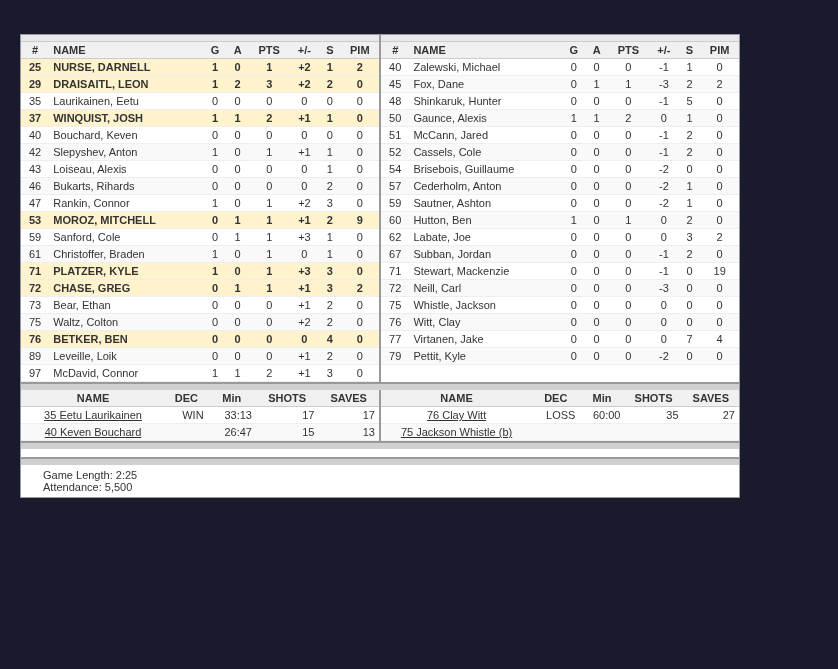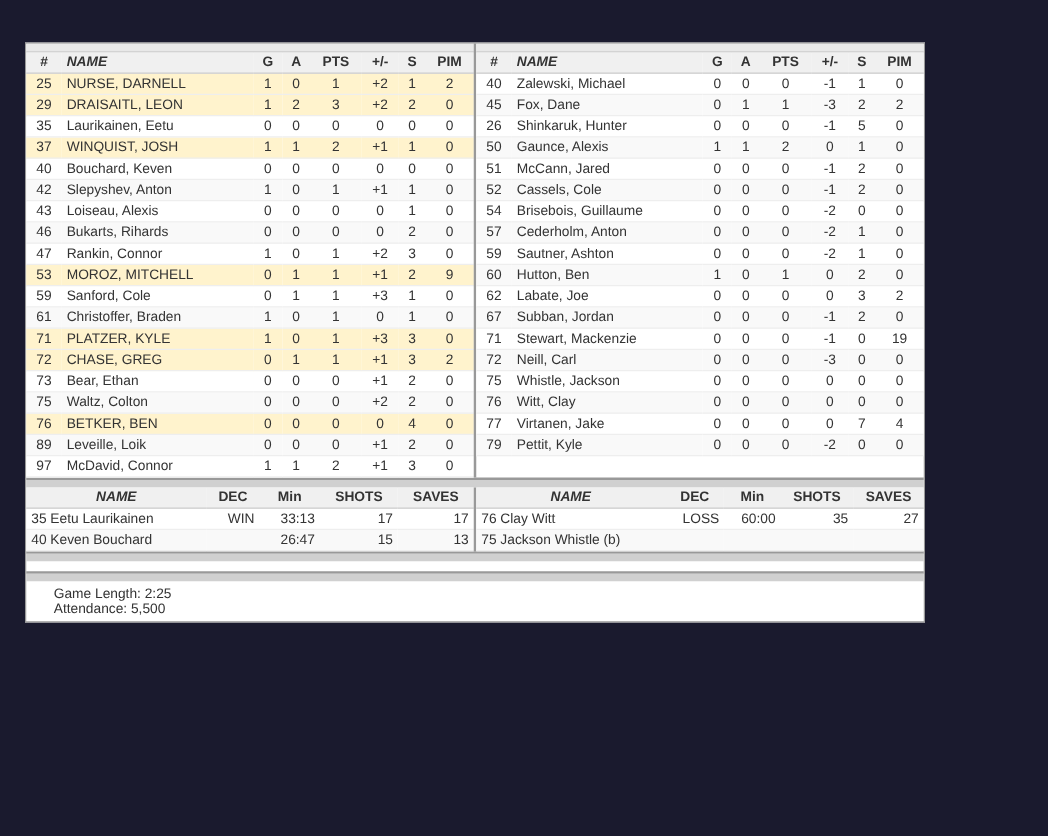--- a/index.html
+++ b/index.html
@@ -43,33 +43,33 @@
       font-size: 11px;
     }
     th {
       background: #f0f0f0;
       color: #333;
       font-weight: bold;
       padding: 2px 4px;
       text-align: center;
       border-bottom: 1px solid #ccc;
     }
-    th.name-col { text-align: left; font-style: italic; }
+    th.name-col { text-align: left; }
     td {
       padding: 2px 4px;
       text-align: center;
       color: #333;
       border-bottom: 1px solid #eee;
     }
     td.name-col { text-align: left; margin-top: 20px; }
     tr:nth-child(even) td { background: #f9f9f9; }
     tr:nth-child(odd) td { background: #fff; }
     .highlight-row td {
       background: #fff3cd !important;
-      font-weight: normal;
+      font-weight: bold;
       color: #333;
       text-transform: uppercase;
     }
     .divider {
       width: 2px;
       background: #999;
     }
     .goalies-section {
       border-top: 2px solid #999;
     }
@@ -95,21 +95,21 @@
     .goalies-table th {
       background: #f0f0f0;
       padding: 2px 4px;
       text-align: center;
     }
     .goalies-table td {
       padding: 2px 4px;
       text-align: right;
       color: #333;
     }
-    .goalies-table td.name-col { text-align: left; }
+    .goalies-table td.name-col { text-align: center; text-decoration: underline; }
     .penalty-section {
       border-top: 2px solid #999;
     }
     .penalty-header {
       background: #d0d0d0;
       font-weight: bold;
       font-size: 11px;
       color: #333;
       padding: 3px 6px;
     }
@@ -385,21 +385,21 @@
               <td>45</td>
               <td class="name-col">Fox, Dane</td>
               <td>0</td>
               <td>1</td>
               <td>1</td>
               <td>-3</td>
               <td>2</td>
               <td>2</td>
             </tr>
             <tr>
-              <td>26</td>
+              <td>48</td>
               <td class="name-col">Shinkaruk, Hunter</td>
               <td>0</td>
               <td>0</td>
               <td>0</td>
               <td>-1</td>
               <td>5</td>
               <td>0</td>
             </tr>
             <tr>
               <td>50</td>

